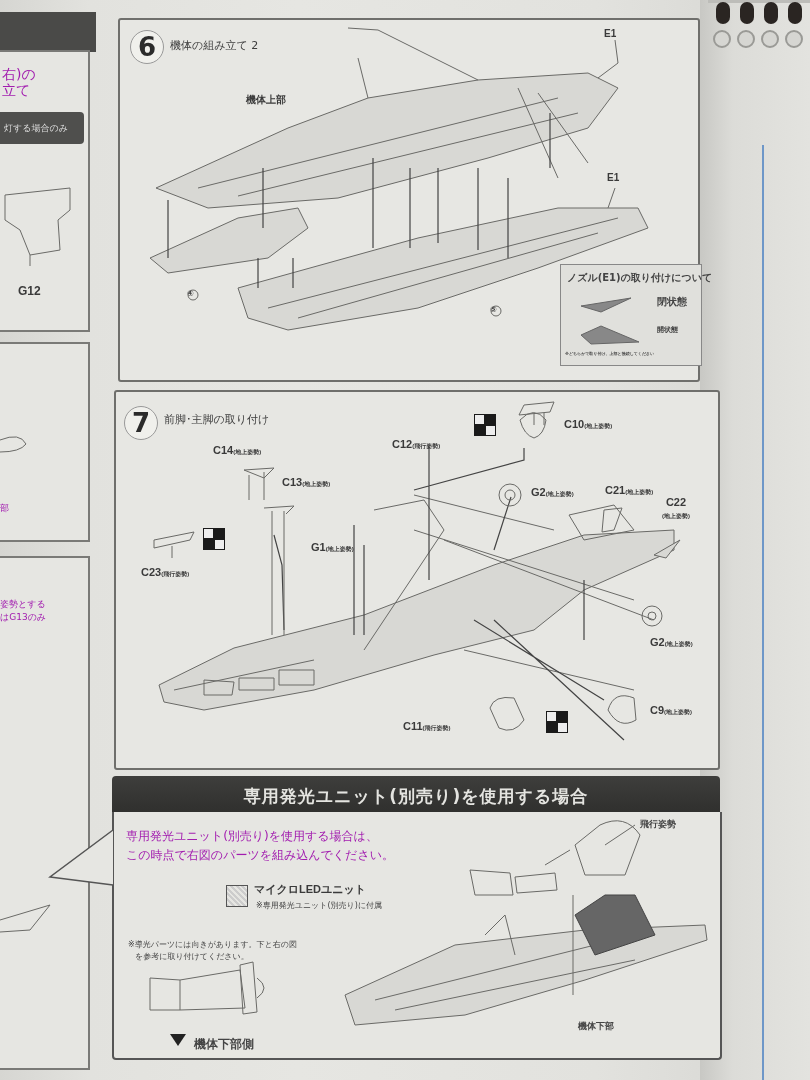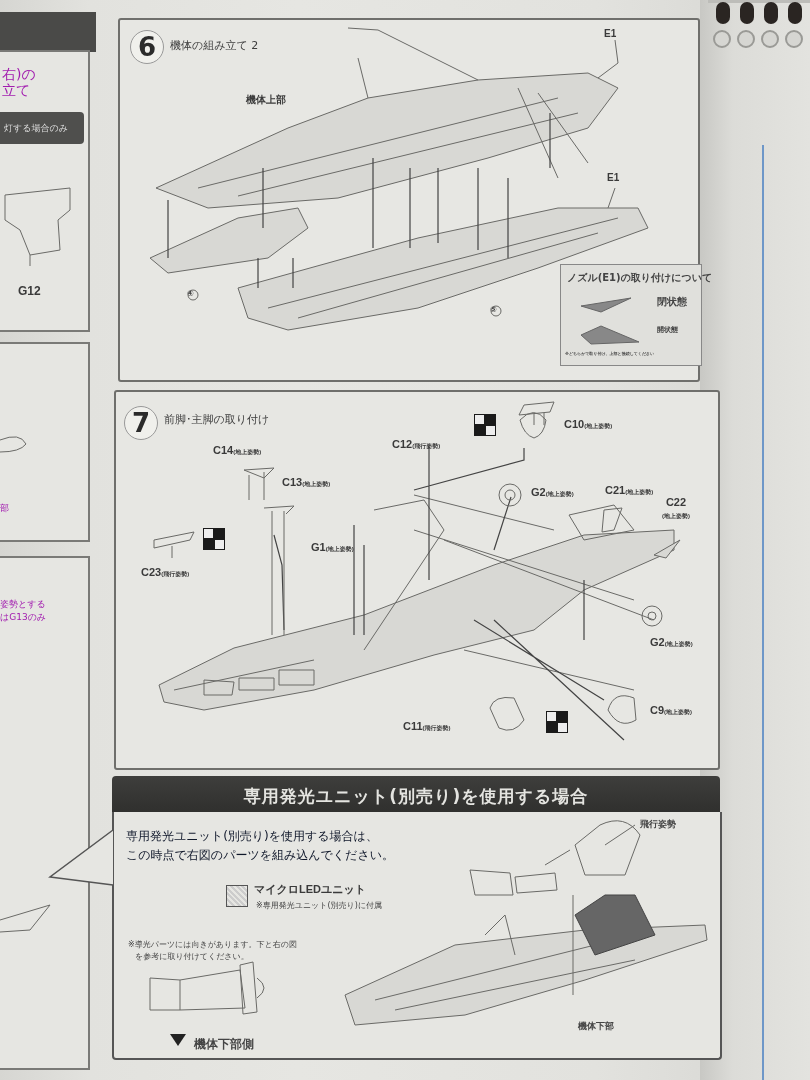--- a/index.html
+++ b/index.html
@@ -19,21 +19,21 @@
   .steptitle{position:absolute;font-size:11px;color:#3d3d3d;}
   .lbl{position:absolute;font:bold 11px "Liberation Sans",sans-serif;color:#3a3a3a;white-space:nowrap;}
   .lbl small{font-size:6px;font-weight:bold;}
   .sm{position:absolute;font-size:8px;font-weight:bold;color:#444;white-space:nowrap;}
   .chk{position:absolute;width:22px;height:22px;background:#1a1a1a;display:grid;grid-template-columns:1fr 1fr;grid-template-rows:1fr 1fr;gap:2px;padding:1px;box-sizing:border-box;}
   .chk span{background:#eee;}
   .chk span:nth-child(2),.chk span:nth-child(3){background:#1a1a1a;}
   .noz{position:absolute;left:560px;top:264px;width:140px;height:100px;border:1px solid #888;background:#e0e0dc;}
   .banner{position:absolute;left:112px;top:776px;width:608px;height:38px;background:linear-gradient(180deg,#3e3e3c,#2f2f2d);border-radius:4px 4px 0 0;color:#e4e4e0;font-weight:bold;font-size:17px;text-align:center;line-height:40px;letter-spacing:1px;}
   .ledbox{position:absolute;left:112px;top:812px;width:606px;height:246px;border:2px solid #555;border-top:none;background:#e6e6e2;border-radius:0 0 4px 4px;}
-  .body{position:absolute;font-size:12px;color:#0f172a;line-height:18px;}
+  .body{position:absolute;font-size:12px;color:#a21caf;line-height:18px;}
   .note{position:absolute;font-size:8px;color:#444;line-height:12px;}
   svg{position:absolute;overflow:visible;}
   .line{stroke:#6a6a67;fill:none;stroke-width:1;}
   .linefill{stroke:#6a6a67;fill:#d8d8d4;stroke-width:1;}
   .dark{stroke:#444;fill:none;stroke-width:1.2;}
 </style>
 </head>
 <body>
 
 <div class="paper"></div>

